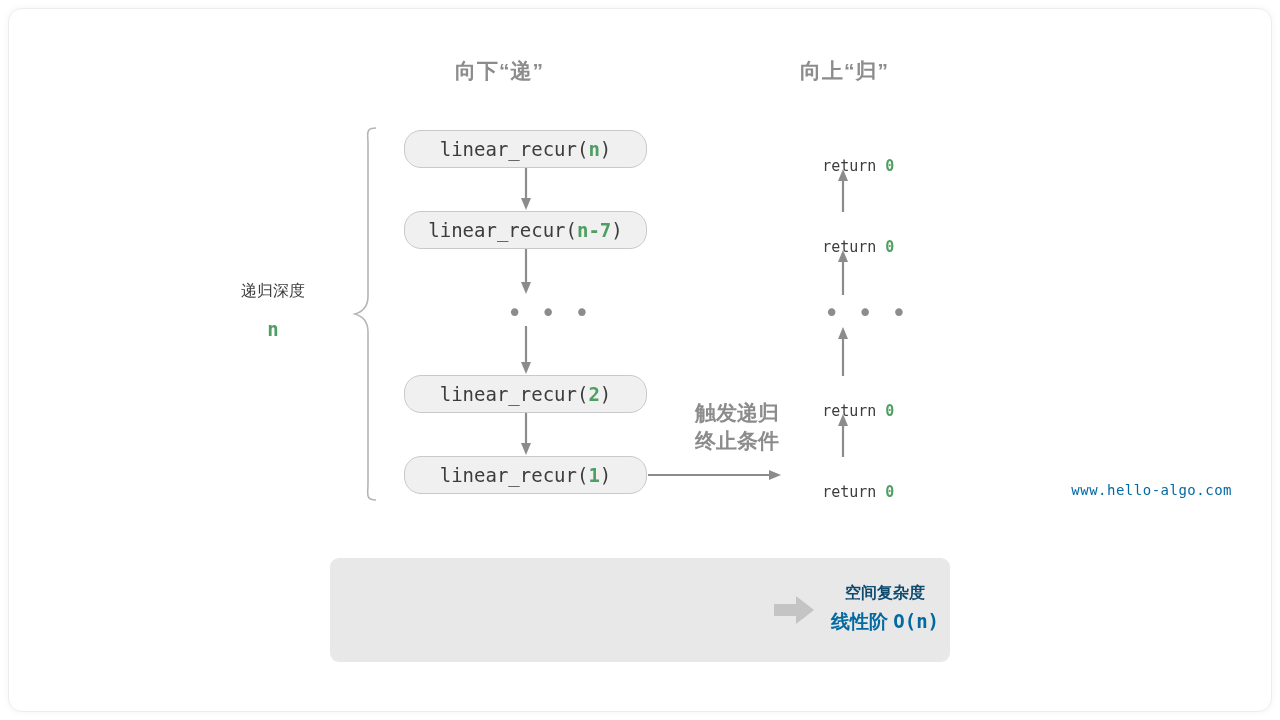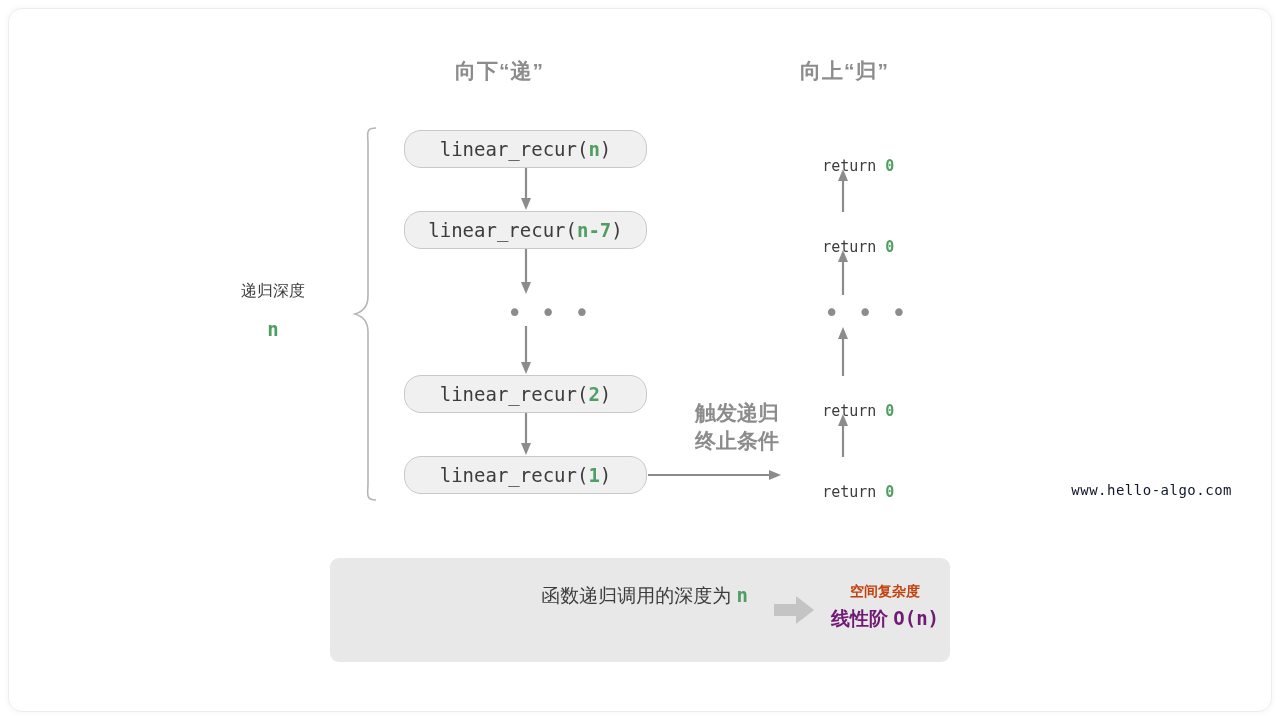--- a/index.html
+++ b/index.html
@@ -185,42 +185,42 @@
     position: absolute;
     left: 500px;
     top: 22px;
     width: 110px;
     text-align: center;
     line-height: 1.62;
     white-space: nowrap;
   }
   #summary-right .title {
     display: block;
-    font-size: 14px;
-    font-weight: bold;
-    color: #c2410c;
+    font-size: 16px;
+    font-weight: bold;
+    color: #0c4a6e;
   }
   #summary-right .value {
     display: block;
     font-size: 19px;
     font-weight: bold;
-    color: #701a75;
+    color: #0369a1;
   }
   #summary-right .value .mono {
     font-family: "DejaVu Sans Mono", "Liberation Mono", monospace;
   }
 
   
   #watermark {
     position: absolute;
     right: 48px;
     bottom: 22px;
     font-family: "DejaVu Sans Mono", "Liberation Mono", monospace;
     font-size: 14px;
-    color: #0f172a;
+    color: #0369a1;
     letter-spacing: 0.5px;
   }
 </style>
 </head>
 <body>
 
 <div class="canvas">
   <div class="card-frame"></div>
 
   <div class="col-header" id="header-down">向下“递”</div>
@@ -301,23 +301,20 @@
     <path d="M 133 8 L 121 3 L 121 13 Z" fill="#8c8c8c"></path>
   </svg>
 
   <div id="terminate-note">
     <div>触发递归</div>
     <div>终止条件</div>
   </div>
 
   <div id="summary-panel">
     <div id="summary-left">
-      <div>
-        <span>函数递归调用的深度为 </span><span class="var">n</span>
-      </div>
     </div>
 
     <svg id="summary-arrow" width="42" height="32">
       <path d="M 0 10 L 22 10 L 22 2 L 40 16 L 22 30 L 22 22 L 0 22 Z" fill="#c4c4c4"></path>
     </svg>
 
     <div id="summary-right">
       <span class="title">空间复杂度</span>
       <span class="value">
         <span>线性阶 </span><span class="mono">O(n)</span>

